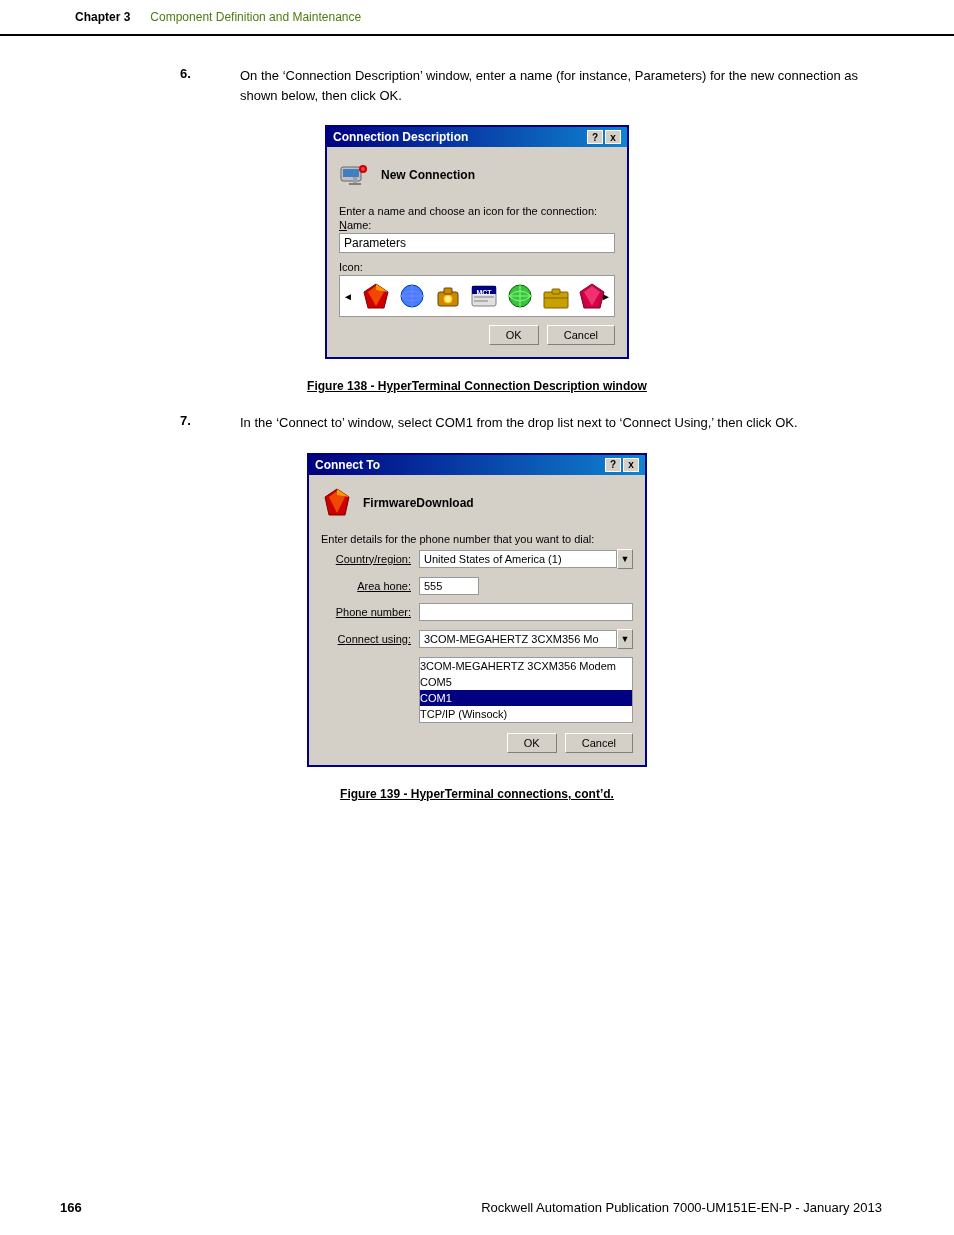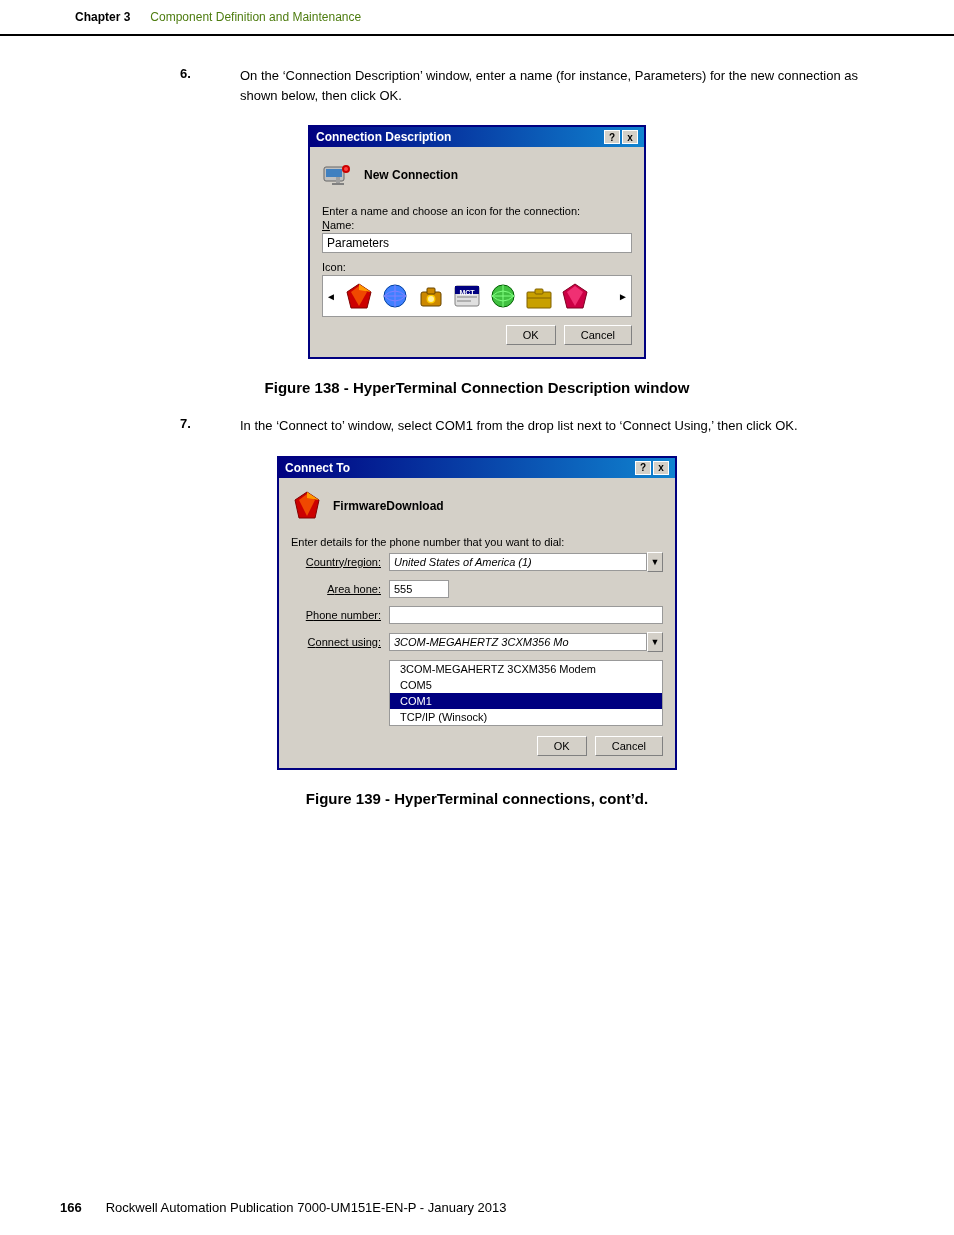--- a/index.html
+++ b/index.html
@@ -49,35 +49,36 @@
       font-weight: bold;
       font-size: 13px;
     }
     .step-text {
       font-size: 13px;
       line-height: 1.5;
     }
 
     
     .figure-caption {
-      font-size: 15px;
+      font-size: 12px;
       font-weight: bold;
       text-align: center;
       margin: 10px 0 20px 0;
+      text-decoration: underline;
     }
 
     
     .dialog-container {
       display: flex;
       justify-content: center;
       margin: 20px 0;
     }
 
     .dialog-window {
-      width: 338px;
+      width: 304px;
       border: 2px solid #000080;
       background: #d4d0c8;
       font-family: 'Tahoma', Arial, sans-serif;
       font-size: 11px;
     }
 
     .dialog-titlebar {
       background: linear-gradient(to right, #000080, #1084d0);
       color: #fff;
       padding: 3px 6px;
@@ -185,21 +186,21 @@
       border-right: 1px solid #808080;
       border-bottom: 1px solid #808080;
       padding: 3px 16px;
       font-size: 11px;
       cursor: pointer;
       min-width: 50px;
     }
 
     
     .connect-to-dialog {
-      width: 400px;
+      width: 340px;
     }
 
     .form-row {
       display: flex;
       align-items: center;
       margin-bottom: 8px;
       gap: 8px;
     }
     .form-row-label {
       font-size: 11px;
@@ -213,21 +214,20 @@
       flex: 1;
       background: #fff;
       border: 1px solid #999;
       padding: 2px 4px;
       font-size: 11px;
     }
     .form-row-select {
       flex: 1;
       display: flex;
       align-items: center;
-      font-style: italic;
     }
     .form-row-select-field {
       flex: 1;
       background: #fff;
       border: 1px solid #999;
       padding: 2px 4px;
       font-size: 11px;
     }
     .form-row-select-btn {
       background: #d4d0c8;
@@ -245,21 +245,21 @@
     }
 
     
     .dropdown-list {
       margin-left: 98px;
       border: 1px solid #999;
       background: #fff;
       font-size: 11px;
     }
     .dropdown-item {
-      padding: 2px 10px;
+      padding: 2px 0;
       cursor: pointer;
     }
     .dropdown-item.selected {
       background: #000080;
       color: #fff;
     }
 
     
     .page-footer {
       position: absolute;
@@ -271,21 +271,21 @@
       padding: 0 60px;
       justify-content: space-between;
       font-size: 13px;
       color: #000;
       gap: 24px;
     }
     .footer-page-num {
       font-weight: bold;
     }
     .footer-pub {
-      text-align: left;
+      text-align: right;
       flex: 1;
     }
   </style>
 </head>
 <body>
 
 <div class="page-header">
   <span class="chapter-label">Chapter 3</span>
   <span class="chapter-subtitle">Component Definition and Maintenance</span>
 </div>

